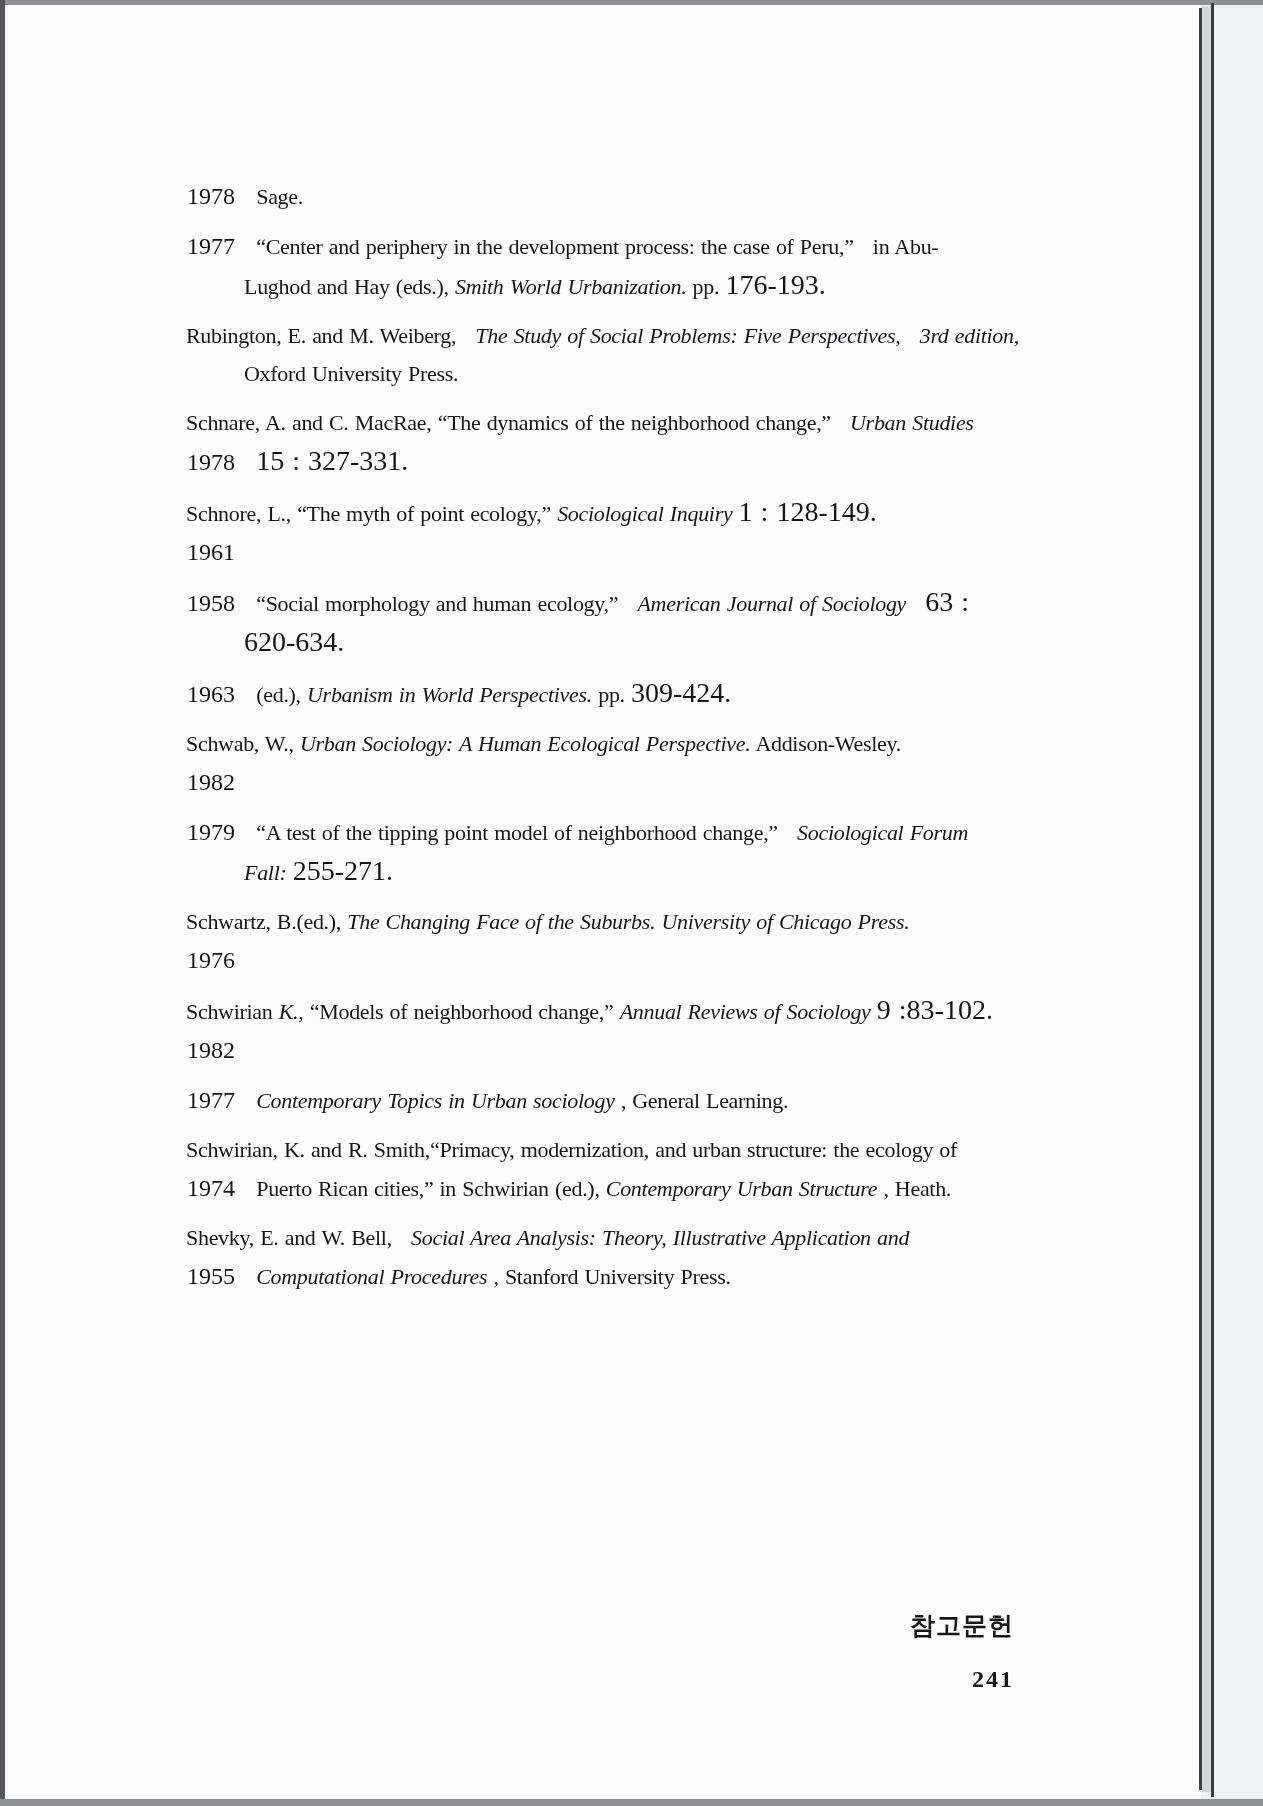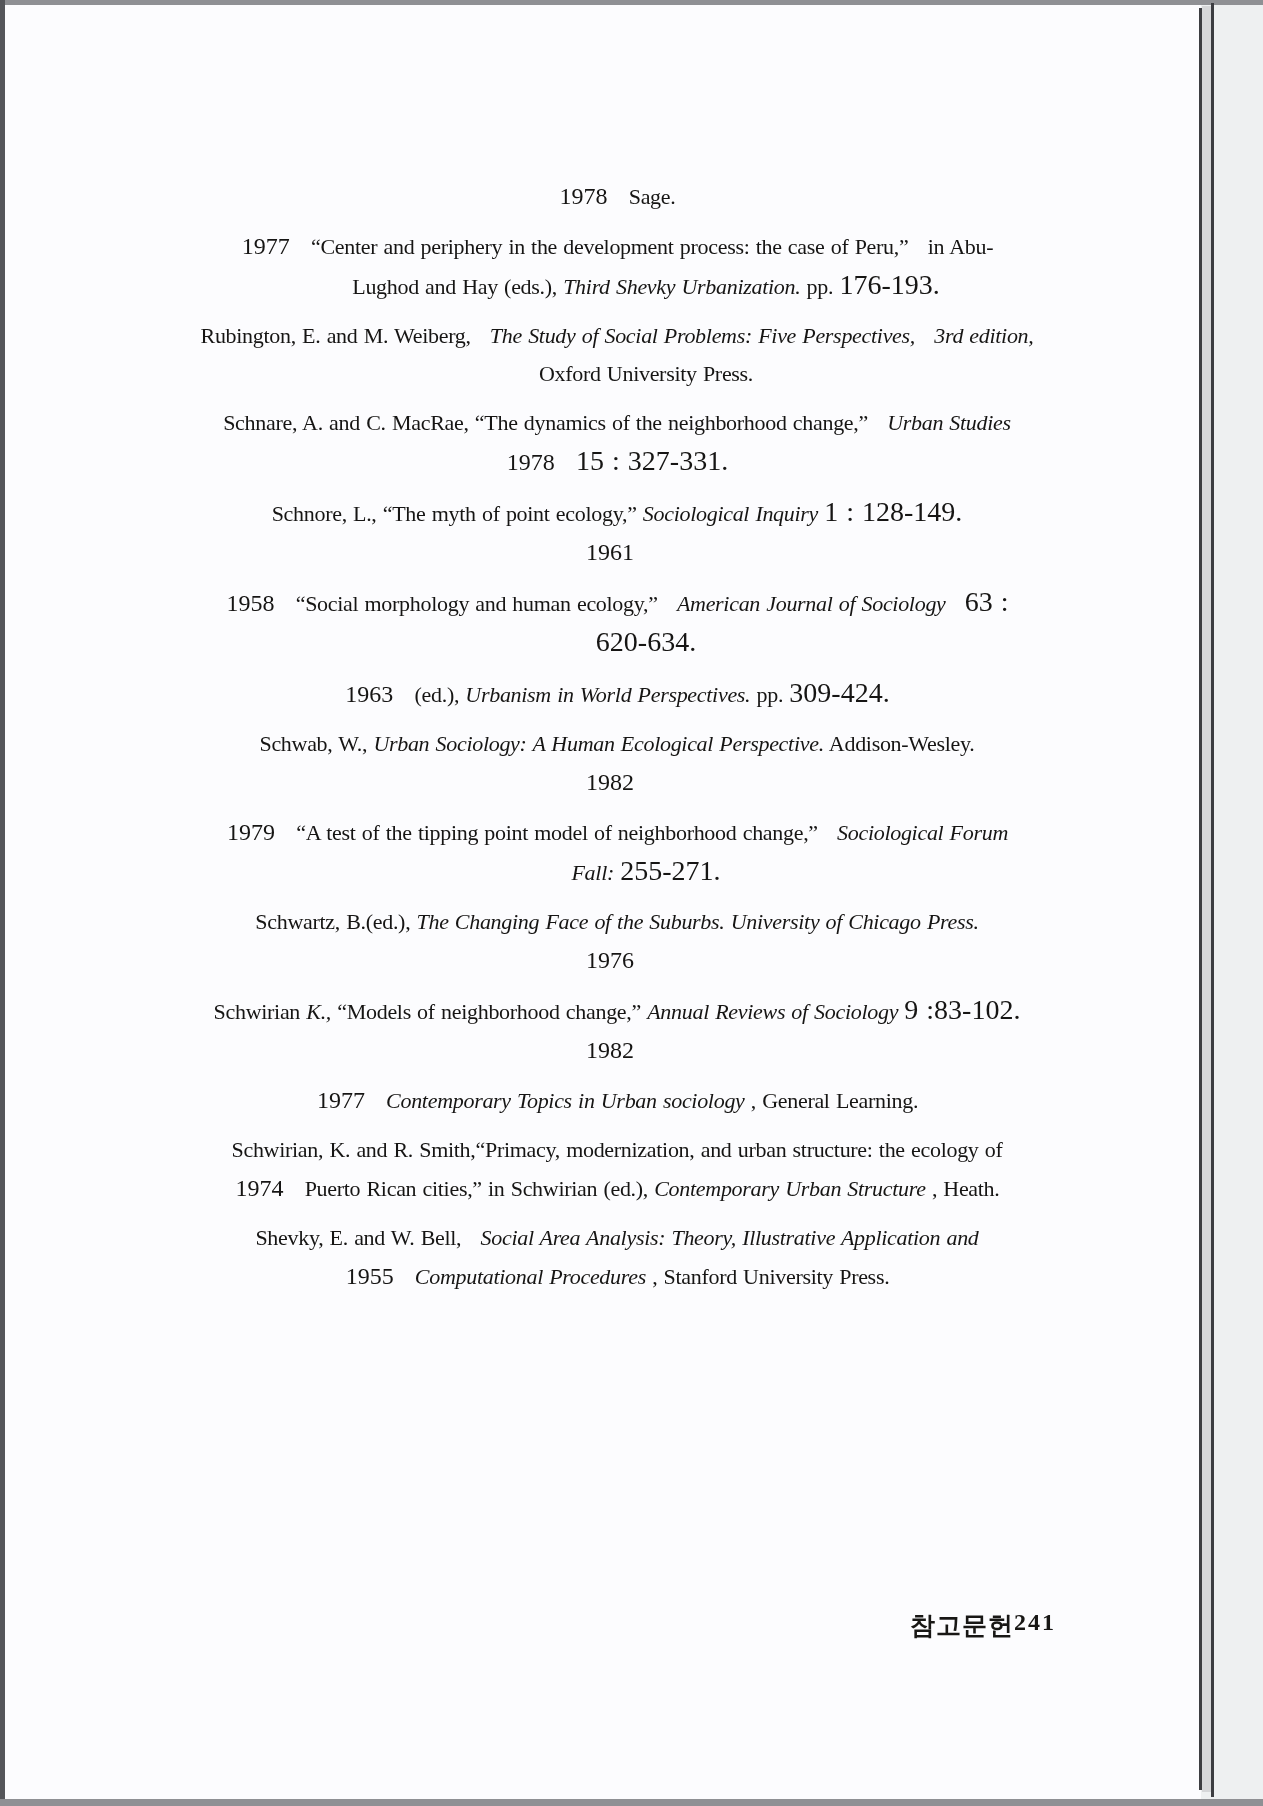--- a/index.html
+++ b/index.html
@@ -25,56 +25,56 @@
   .edge-strip      { position:absolute; left:1202px; top:6px;  width:9px; height:1786px; background:#d6d7d9; }
   .edge-line-outer { position:absolute; left:1211px; top:3px;  width:3px; height:1794px; background:#3c3d41; }
 
   .content {
     position:absolute; left:163px; top:172px;
     width: 880px;
     color:#161514;
     font-size:22px;
     letter-spacing:-0.3px;
     word-spacing:1px;
-    text-align:center;
   }
   .entry { margin:0 0 11px 0; }
   .line  { line-height:38px; white-space:nowrap; }
   .line.author { margin-left:18px; }
   .line.year   { margin-left:19px; }
   .line.cont   { margin-left:76px; }
   .run.i { font-style:italic; }
   .run.y { margin-right:15px; font-size:24px; letter-spacing:0; }
   .run.n { font-size:28px; letter-spacing:0; }
   .run.gap { margin-left:13px; }
 
   .footer {
     position:absolute; left:905px; top:1604px;
-    display:flex; align-items:flex-start; 
+    display:flex; align-items:flex-end; gap:24px;
     color:#181715;
+    flex-direction:column;
   }
   .footer .label { font-size:25px; font-weight:bold; letter-spacing:1px;
     font-family:"DejaVu Sans","Liberation Serif",serif; }
   .footer .pagenum { font-size:24px; font-weight:bold; letter-spacing:2px; }
 </style>
 </head>
 <body>
 
 <div class="frame-top"></div>
 <div class="frame-left"></div>
 <div class="frame-bottom"></div>
 
 <div class="page">
   <div class="content">
       <div class="entry">
         <div class="line year"><span class="run y">1978</span> <span class="run r">Sage.</span> </div>
       </div>
       <div class="entry">
         <div class="line year"><span class="run y">1977</span> <span class="run r">“Center and periphery in the development process: the case of Peru,”</span> <span class="run r gap">in Abu-</span> </div>
-        <div class="line cont"><span class="run r">Lughod and Hay (eds.),</span> <span class="run i">Third Shevky Urbanization.</span> <span class="run r">pp.</span> <span class="run n">176-193.</span> </div>
+        <div class="line cont"><span class="run r">Lughod and Hay (eds.),</span> <span class="run i">Smith World Urbanization.</span> <span class="run r">pp.</span> <span class="run n">176-193.</span> </div>
       </div>
       <div class="entry">
         <div class="line author"><span class="run r">Rubington, E. and M. Weiberg,</span> <span class="run i gap">The Study of Social Problems: Five Perspectives,</span> <span class="run i gap">3rd edition,</span> </div>
         <div class="line cont"><span class="run r">Oxford University Press.</span> </div>
       </div>
       <div class="entry">
         <div class="line author"><span class="run r">Schnare, A. and C. MacRae,</span> <span class="run r">“The dynamics of the neighborhood change,”</span> <span class="run i gap">Urban Studies</span> </div>
         <div class="line year"><span class="run y">1978</span> <span class="run n">15 : 327-331.</span> </div>
       </div>
       <div class="entry">

